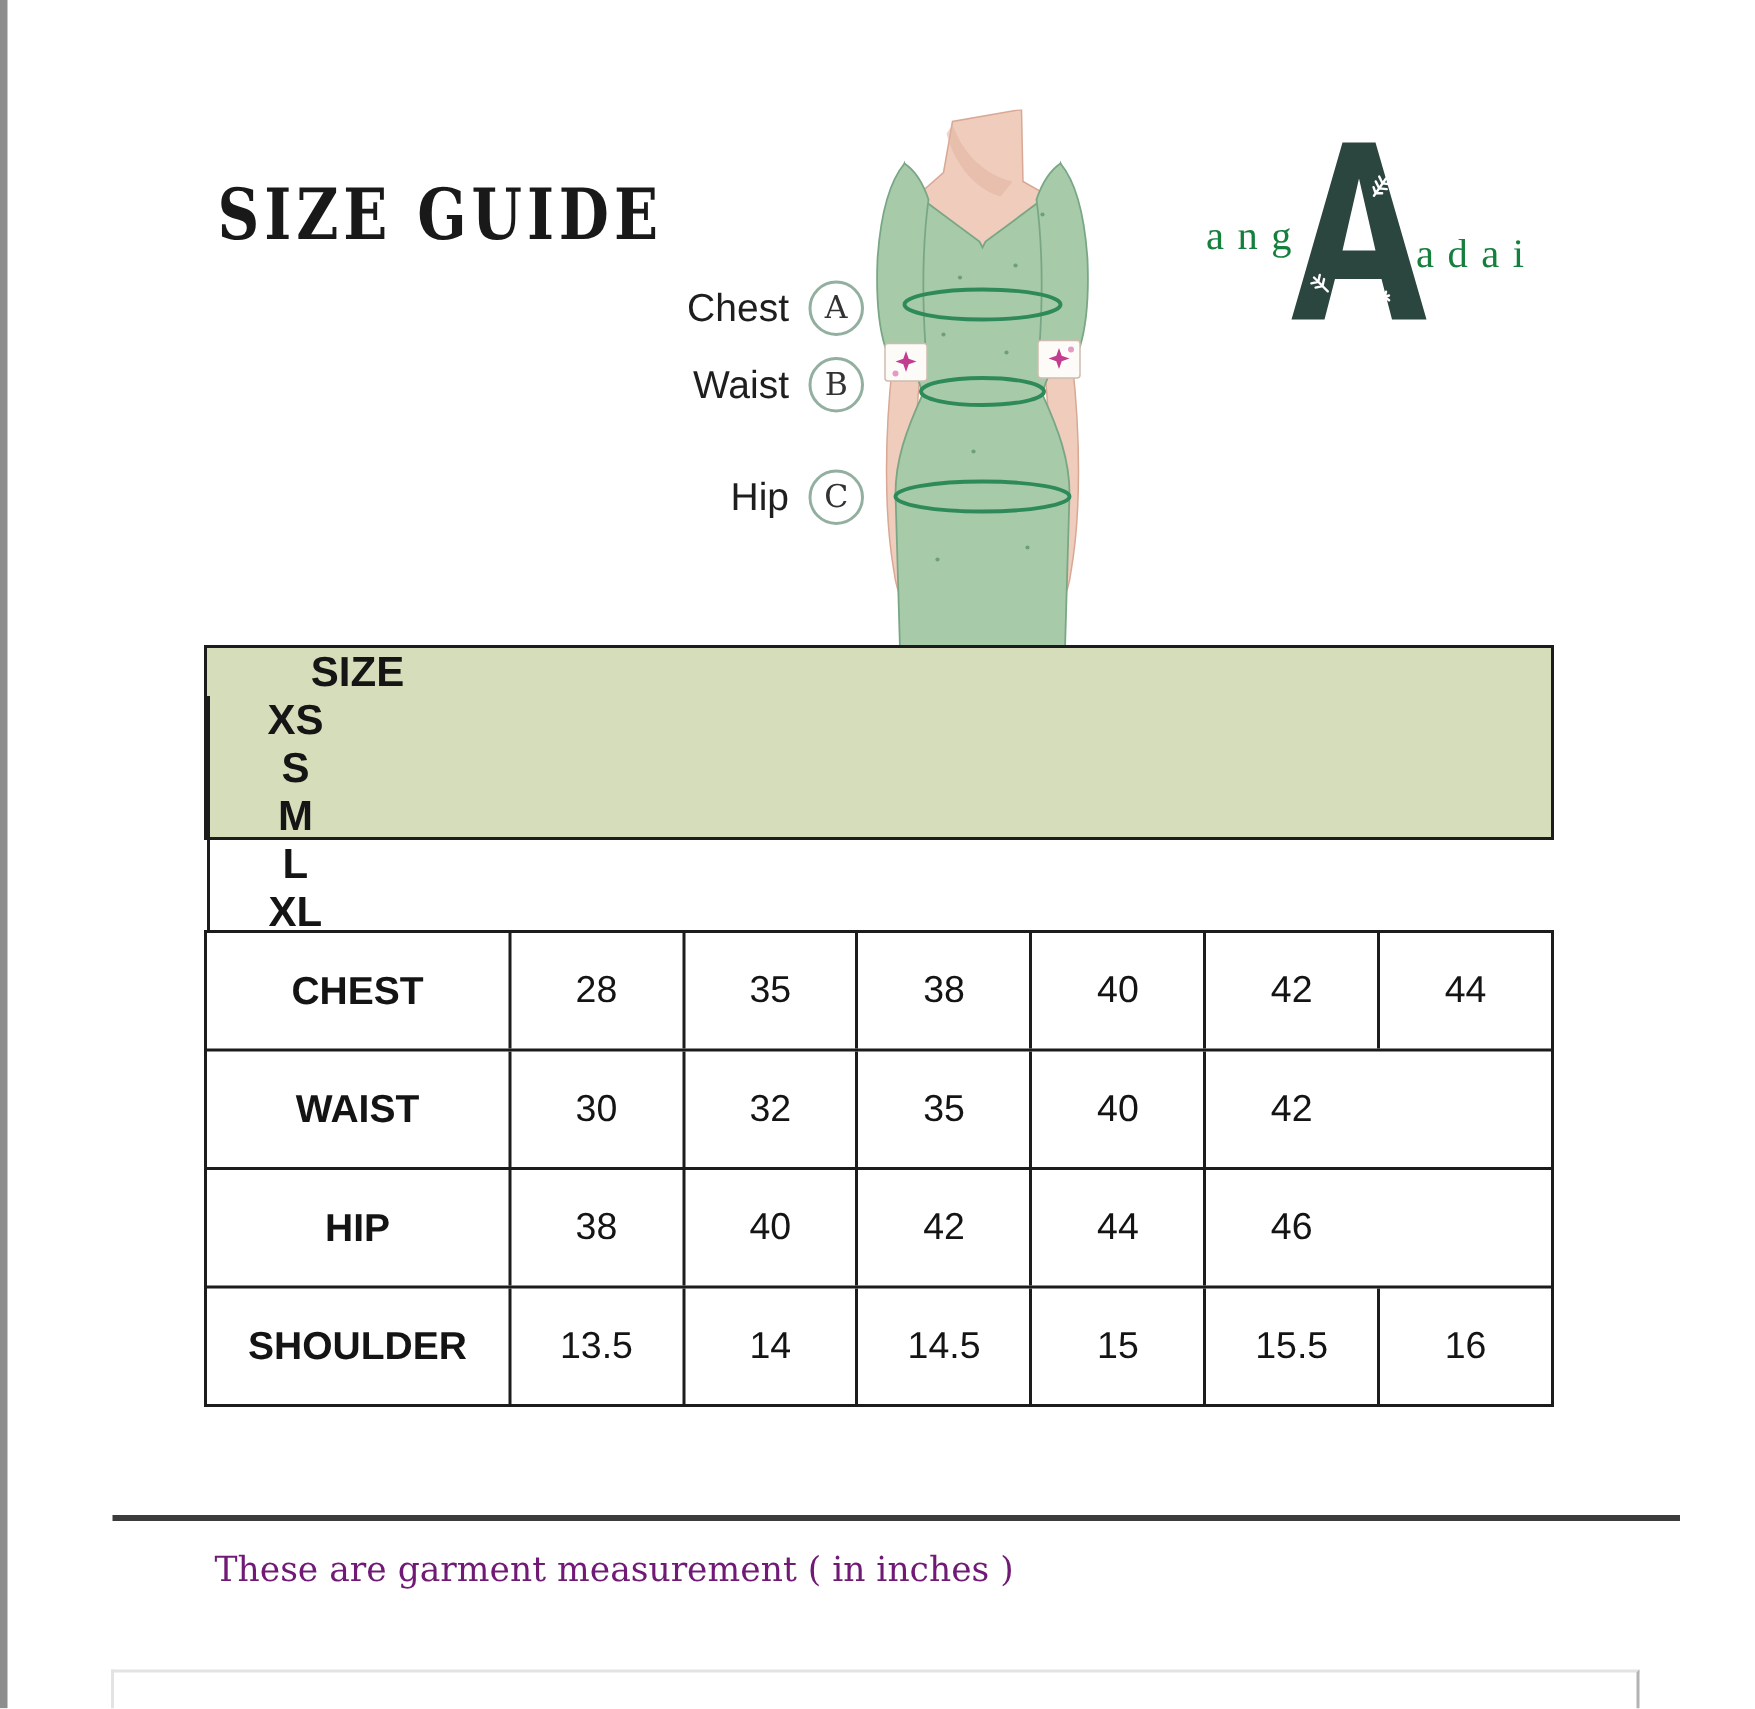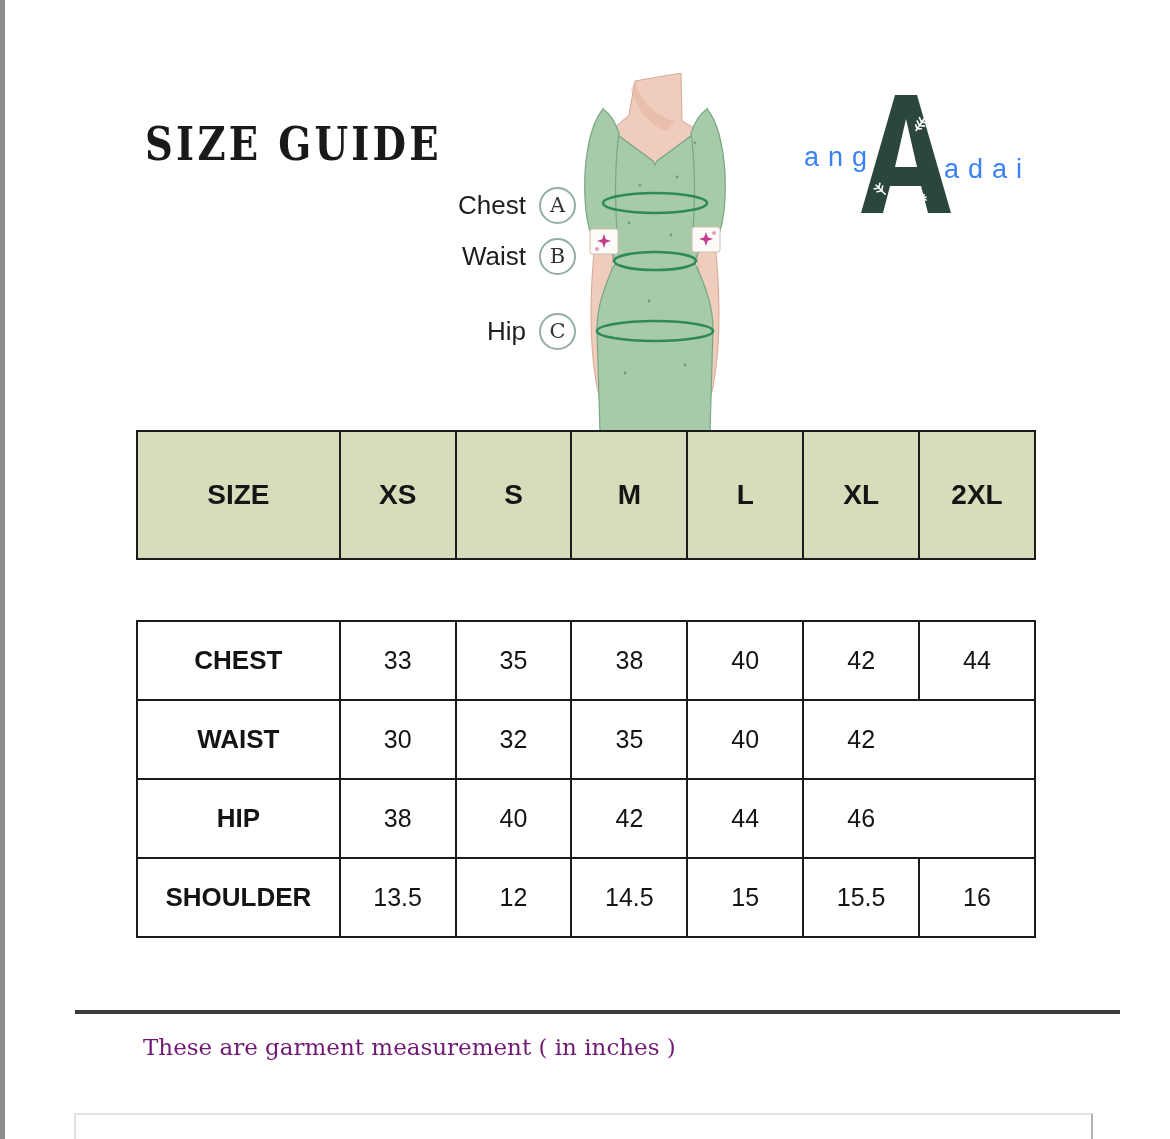--- a/index.html
+++ b/index.html
@@ -34,29 +34,29 @@
   .row-chest{top:187px;}
   .row-waist{top:238px;}
   .row-hip{top:313px;}
 
   
   .dress{position:absolute;left:545px;top:73px;width:220px;height:360px;}
 
   
   .logo{position:absolute;left:800px;top:88px;width:240px;height:130px;}
   .logo .word{
-    position:absolute;top:54px;font-family:Liberation Sans, sans-serif;
-    font-size:27px;letter-spacing:9px;color:#3b82f6;white-space:nowrap;
+    position:absolute;top:54px;font-family:Liberation Serif, serif;
+    font-size:27px;letter-spacing:9px;color:#15803d;white-space:nowrap;
   }
   .logo .prefix{left:4px;}
   .logo .suffix{left:144px;margin-top:12px;}
   .logo .initial-svg{position:absolute;left:60px;top:5px;}
 
   
-  .size-header,.data-table{position:absolute;left:136px;width:900px;box-sizing:border-box;}
+  .size-header,.data-table{position:absolute;left:136px;width:900px;box-sizing:border-box;flex-direction:column;}
   .size-header{
     top:430px;height:130px;border:2px solid #1c1c1c;background:#d6ddba;
     display:flex;
   }
   .size-header .cell{
     display:flex;align-items:center;justify-content:center;
     font-weight:bold;font-size:28px;color:#151515;box-sizing:border-box;
   }
   .cell.c-label{width:22.4%;}
   .cell.c-val{width:12.933%;border-left:2px solid #1c1c1c;}
@@ -176,21 +176,21 @@
     <div class="cell c-val">S</div>
     <div class="cell c-val">M</div>
     <div class="cell c-val">L</div>
     <div class="cell c-val">XL</div>
     <div class="cell c-val">2XL</div>
   </div>
 
   <div class="data-table">
     <div class="trow">
       <div class="cell c-label">CHEST</div>
-      <div class="cell c-val">33</div>
+      <div class="cell c-val">28</div>
       <div class="cell c-val">35</div>
       <div class="cell c-val">38</div>
       <div class="cell c-val">40</div>
       <div class="cell c-val">42</div>
       <div class="cell c-val">44</div>
     </div>
     <div class="trow">
       <div class="cell c-label">WAIST</div>
       <div class="cell c-val">30</div>
       <div class="cell c-val">32</div>
@@ -202,21 +202,21 @@
       <div class="cell c-label">HIP</div>
       <div class="cell c-val">38</div>
       <div class="cell c-val">40</div>
       <div class="cell c-val">42</div>
       <div class="cell c-val">44</div>
       <div class="cell c-val">46</div>
     </div>
     <div class="trow">
       <div class="cell c-label">SHOULDER</div>
       <div class="cell c-val">13.5</div>
-      <div class="cell c-val">12</div>
+      <div class="cell c-val">14</div>
       <div class="cell c-val">14.5</div>
       <div class="cell c-val">15</div>
       <div class="cell c-val">15.5</div>
       <div class="cell c-val">16</div>
     </div>
   </div>
 
   <div class="divider"></div>
   <div class="caption">These are garment measurement ( in inches )</div>
   <div class="bottom-box"></div>

